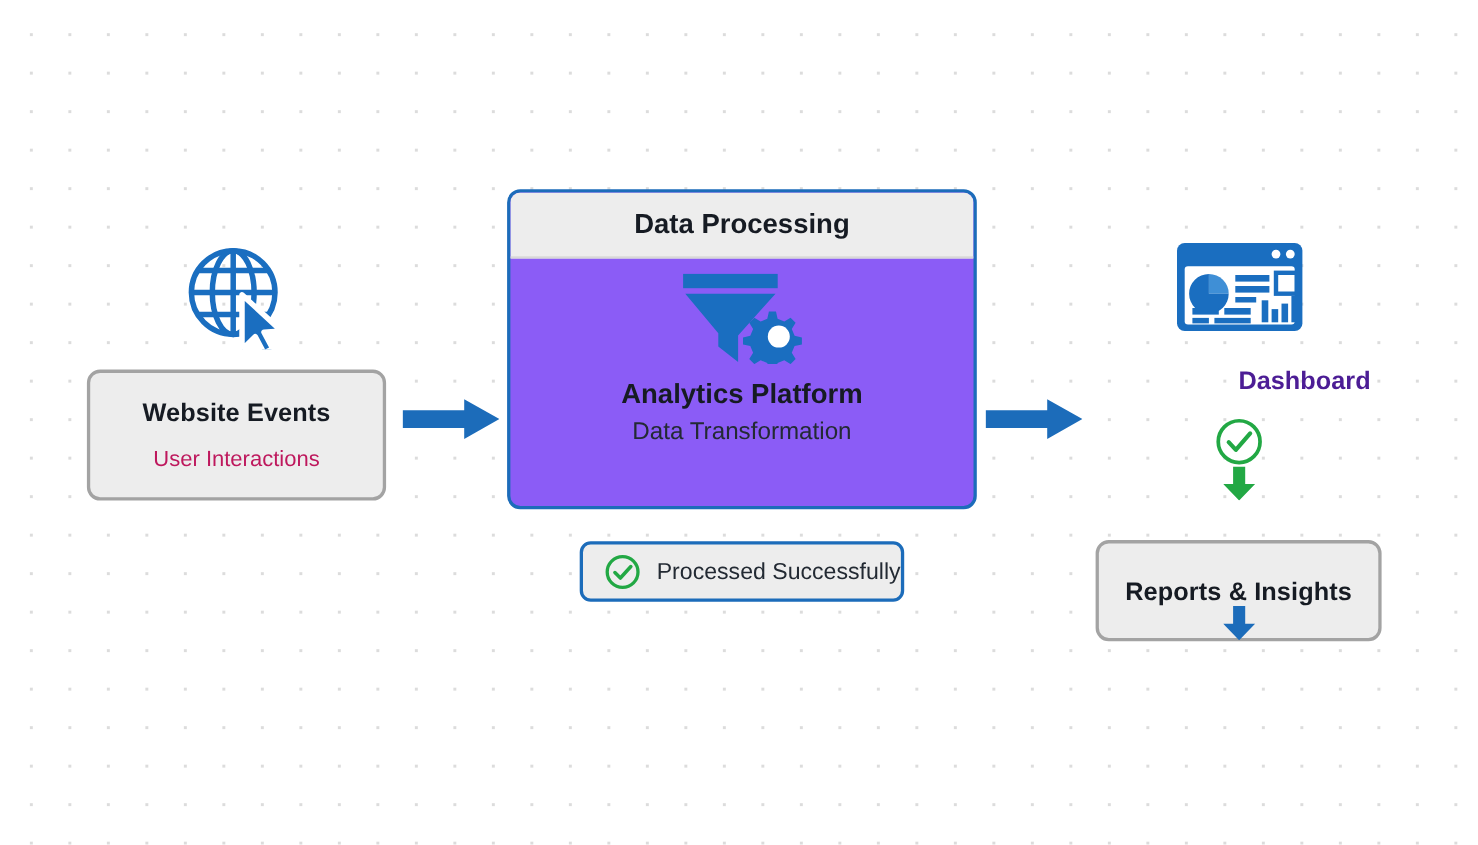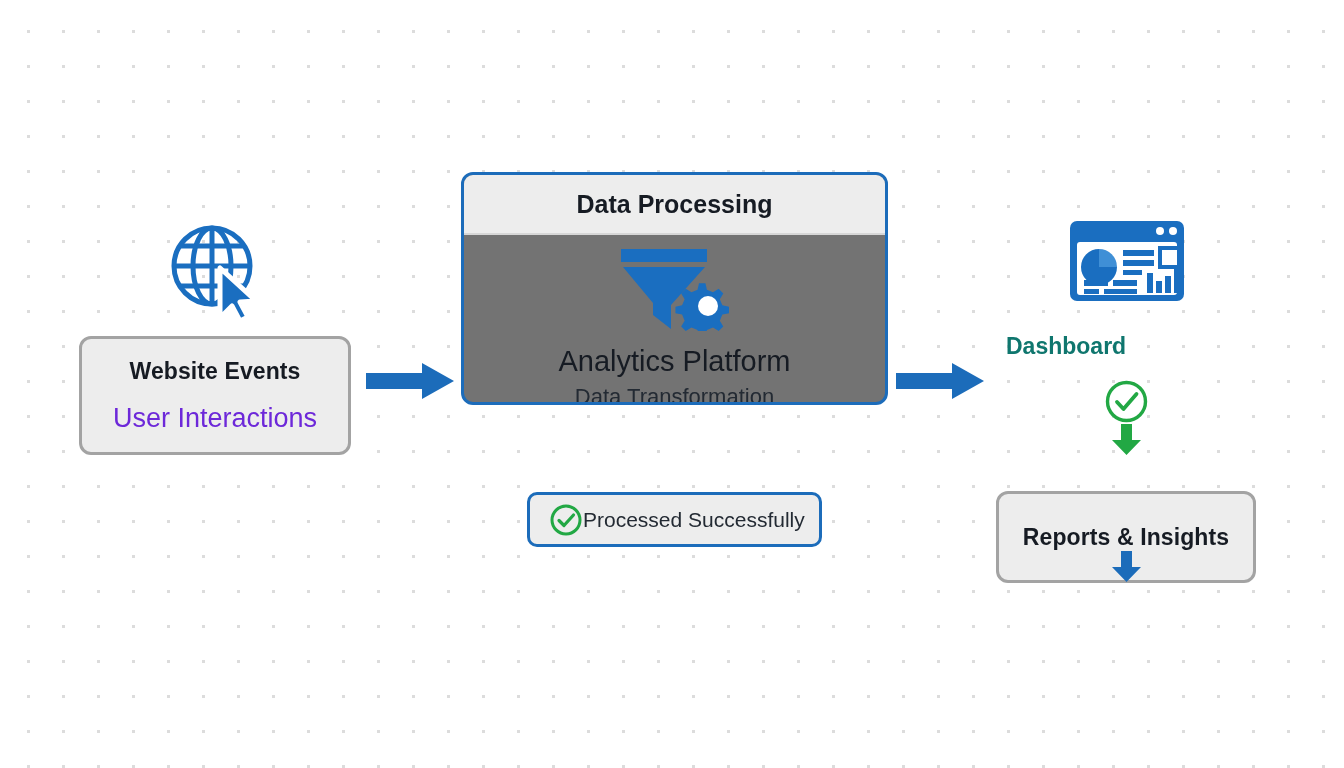--- a/index.html
+++ b/index.html
@@ -36,23 +36,23 @@
     align-items: center;
     justify-content: center;
   }
   .node-title {
     font-size: 23px;
     font-weight: bold;
     color: #161b23;
     letter-spacing: 0.1px;
   }
   .node-sub {
-    font-size: 27px;
+    font-size: 20px;
     font-weight: normal;
-    color: #6d28d9;
+    color: #be185d;
     margin-top: 18px;
   }
 
   
   #website-events-box {
     left: 79px;
     top: 336px;
     width: 272px;
     height: 119px;
   }
@@ -65,23 +65,23 @@
     width: 96px;
     height: 96px;
   }
 
   
   #data-processing-card {
     position: absolute;
     left: 461px;
     top: 172px;
     width: 427px;
-    height: 233px;
+    height: 291px;
     box-sizing: border-box;
-    background: #737373;
+    background: #8b5cf6;
     border: 3px solid #1c6cba;
     border-radius: 12px;
     overflow: hidden;
     display: flex;
     flex-direction: column;
   }
   #card-header {
     height: 58px;
     flex: 0 0 58px;
     background: #ededed;
@@ -101,22 +101,22 @@
     flex-direction: column;
     align-items: center;
     padding-top: 12px;
   }
   #funnel-icon-wrap {
     width: 124px;
     height: 84px;
     margin-bottom: 10px;
   }
   .card-line-main {
-    font-size: 29px;
-    font-weight: normal;
+    font-size: 25px;
+    font-weight: bold;
     color: #161b23;
     line-height: 1.38;
   }
   .card-line-sub {
     font-size: 22px;
     font-weight: normal;
     color: #232a33;
     line-height: 1.45;
   }
 
@@ -127,43 +127,44 @@
     top: 492px;
     width: 295px;
     height: 55px;
     box-sizing: border-box;
     background: #ededed;
     border: 3px solid #1c6cba;
     border-radius: 10px;
     display: flex;
     align-items: center;
     padding-left: 19px;
+    gap: 14px;
   }
   #status-badge-label {
     font-size: 21px;
     color: #232a33;
   }
 
   
   #dashboard-icon-wrap {
     position: absolute;
     left: 1068px;
     top: 219px;
     width: 118px;
     height: 84px;
   }
   #dashboard-label {
     position: absolute;
     left: 1006px;
     top: 333px;
     width: 240px;
-    text-align: left;
+    text-align: right;
     font-size: 23px;
     font-weight: bold;
-    color: #0f766e;
+    color: #4c1d95;
   }
   #dashboard-check-wrap {
     position: absolute;
     left: 1104px;
     top: 379px;
     width: 45px;
     height: 45px;
   }
   #green-arrow-wrap {
     position: absolute;

